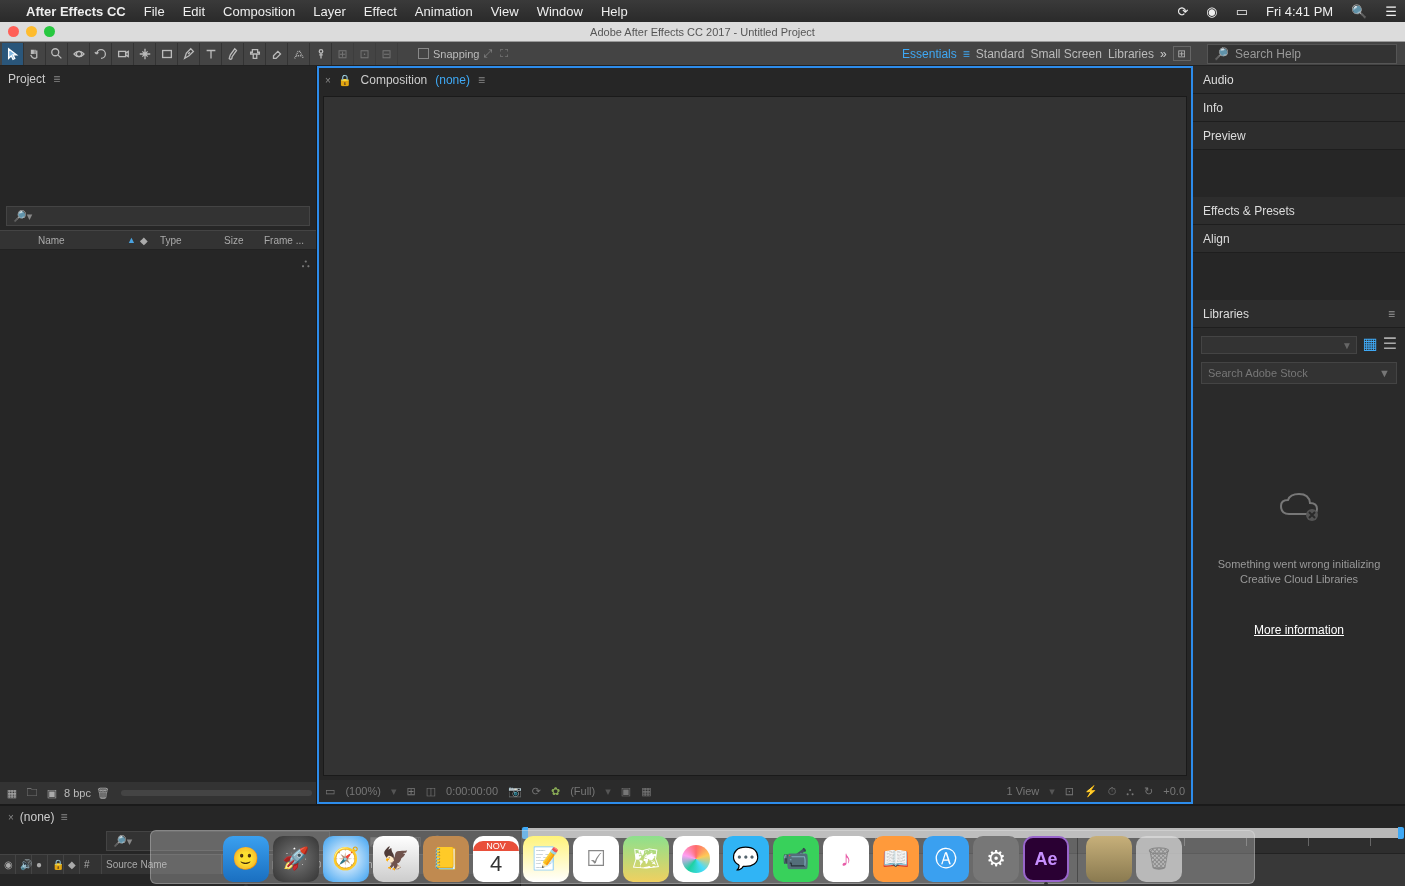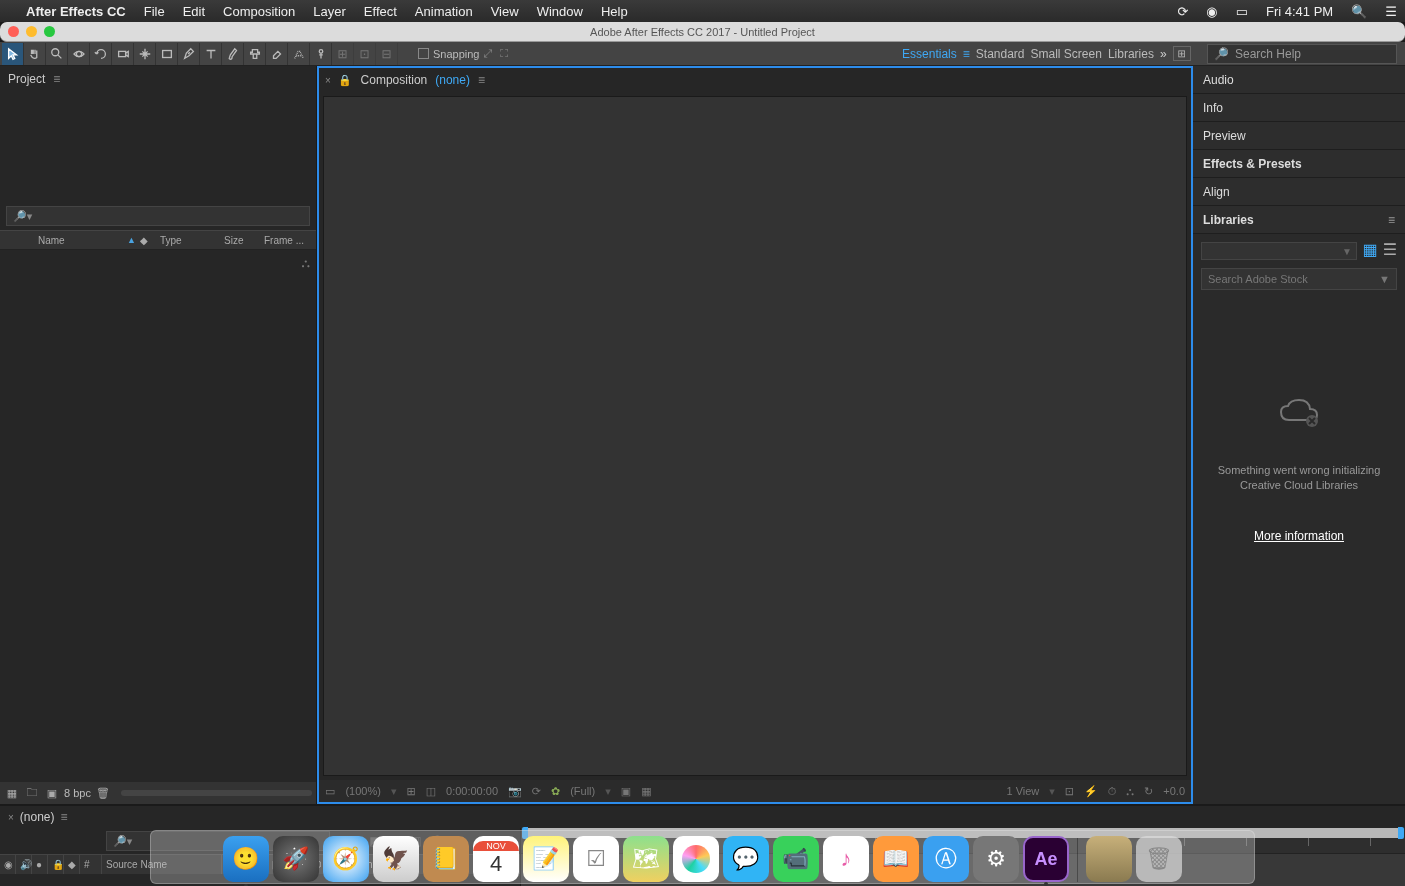--- a/index.html
+++ b/index.html
@@ -5,21 +5,21 @@
 * { margin: 0; padding: 0; box-sizing: border-box; font-family: -apple-system, "Helvetica Neue", Arial, sans-serif; user-select: none; }
 body { width: 1405px; height: 886px; background: #1a1a1a; overflow: hidden; position: relative; }
 
 
 .mac-menubar { height: 22px; background: linear-gradient(#3a3a3a,#2a2a2a); color: #eee; display: flex; align-items: center; font-size: 13px; padding: 0 8px; justify-content: space-between; }
 .mac-menubar .left, .mac-menubar .right { display: flex; align-items: center; gap: 18px; }
 .mac-menubar .app-name { font-weight: 700; }
 .apple-logo { font-size: 14px; }
 
 
-.window-title { height: 20px; background: #dcdcdc; display:flex; align-items:center; justify-content:center; position:relative; font-size:11px; color:#555; border-bottom:1px solid #999;border-radius:7px; }
+.window-title { height: 20px; background: #dcdcdc; display:flex; align-items:center; justify-content:center; position:relative; font-size:11px; color:#555; border-bottom:1px solid #999; }
 .traffic { position:absolute; left:8px; top:4px; display:flex; gap:7px; }
 .tl { width:11px; height:11px; border-radius:50%; }
 .tl.r{background:#ff5f57}.tl.y{background:#febc2e}.tl.g{background:#28c840}
 
 
 .toolbar { height: 24px; background: #444; border-bottom: 1px solid #222; display:flex; align-items:center; padding:0 2px; gap:0; }
 .tool { width:22px; height:22px; display:flex; align-items:center; justify-content:center; color:#bbb; font-size:12px; border-right:1px solid #333; }
 .tool.active{ background:#2a567a; color:#fff;}
 .tool svg { width:14px; height:14px; stroke:#bbb; fill:none; stroke-width:1.5;}
 .tool.active svg{stroke:#fff;fill:#7fb6e0;}
@@ -55,21 +55,21 @@
 .comp-tabbar .lock{color:#888; font-size:11px;}
 .comp-tabbar .cname{color:#ccc;}
 .comp-tabbar .none{color:#3fa9f5;}
 .comp-viewer{flex:1; background:#333; margin:4px; border:1px solid #1a1a1a;}
 .comp-footer{height:22px; background:#2b2b2b; display:flex; align-items:center; padding:0 6px; font-size:11px; color:#777; gap:10px;}
 .comp-footer .sep{color:#555;}
 
 
 .right-panels { width: 212px; background:#262626; display:flex; flex-direction:column;}
 .rp-item { height:28px; border-bottom:1px solid #1e1e1e; background:#2d2d2d; display:flex; align-items:center; padding:0 10px; font-size:12px; color:#ddd;}
-.rp-item.hdr{font-weight:700;}
+.rp-item.hdr{font-weight:400;margin-top:47px;}
 .rp-item .hamb{margin-left:auto; color:#999;}
 .lib-body{flex:1; background:#2a2a2a; display:flex; flex-direction:column; align-items:center; padding:8px; gap:8px;}
 .lib-row{width:100%; display:flex; justify-content:flex-end; gap:6px;}
 .lib-row .dd{flex:1; height:18px; background:#333; border:1px solid #444; display:flex; align-items:center; justify-content:flex-end; padding:0 4px; color:#888; font-size:10px;}
 .lib-row .v{color:#666;}
 .lib-search{width:100%; height:22px; background:#333; border:1px solid #444; display:flex; align-items:center; padding:0 6px; color:#777; font-size:11px; justify-content:space-between;}
 .lib-cloud{margin-top:100px; color:#666; font-size:28px;}
 .lib-msg{color:#999; font-size:11px; text-align:center; line-height:1.4; margin-top:20px;}
 .lib-link{color:#fff; font-size:12px; text-decoration:underline; margin-top:27px;}
 .view-ic{width:14px;height:14px; display:inline-flex; align-items:center; justify-content:center;}

